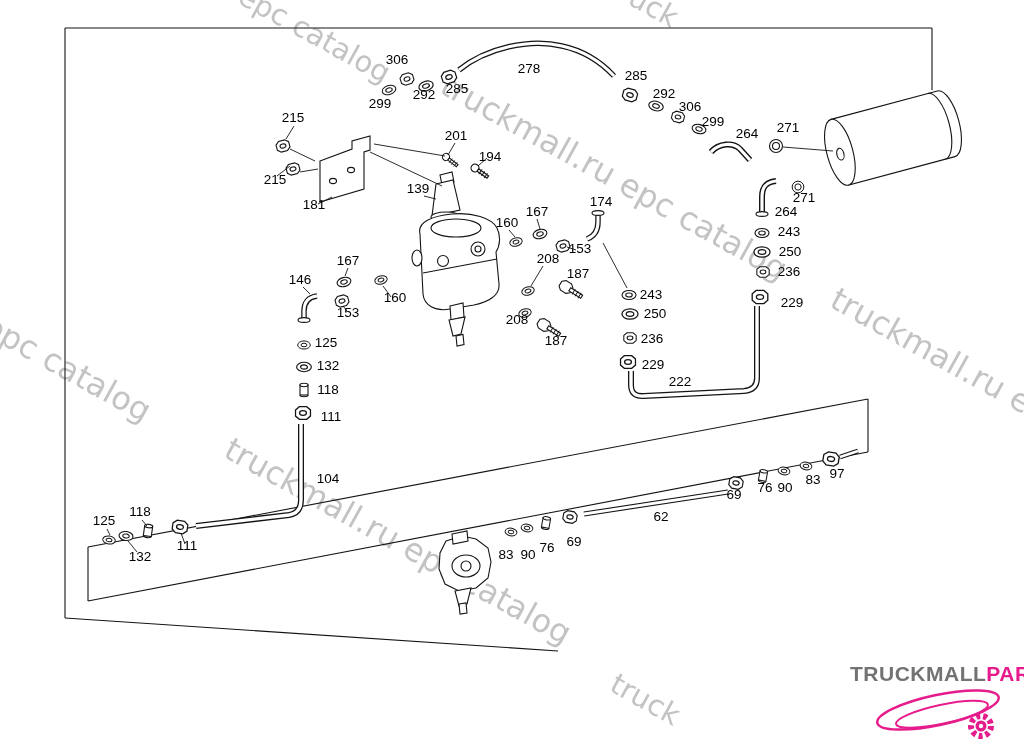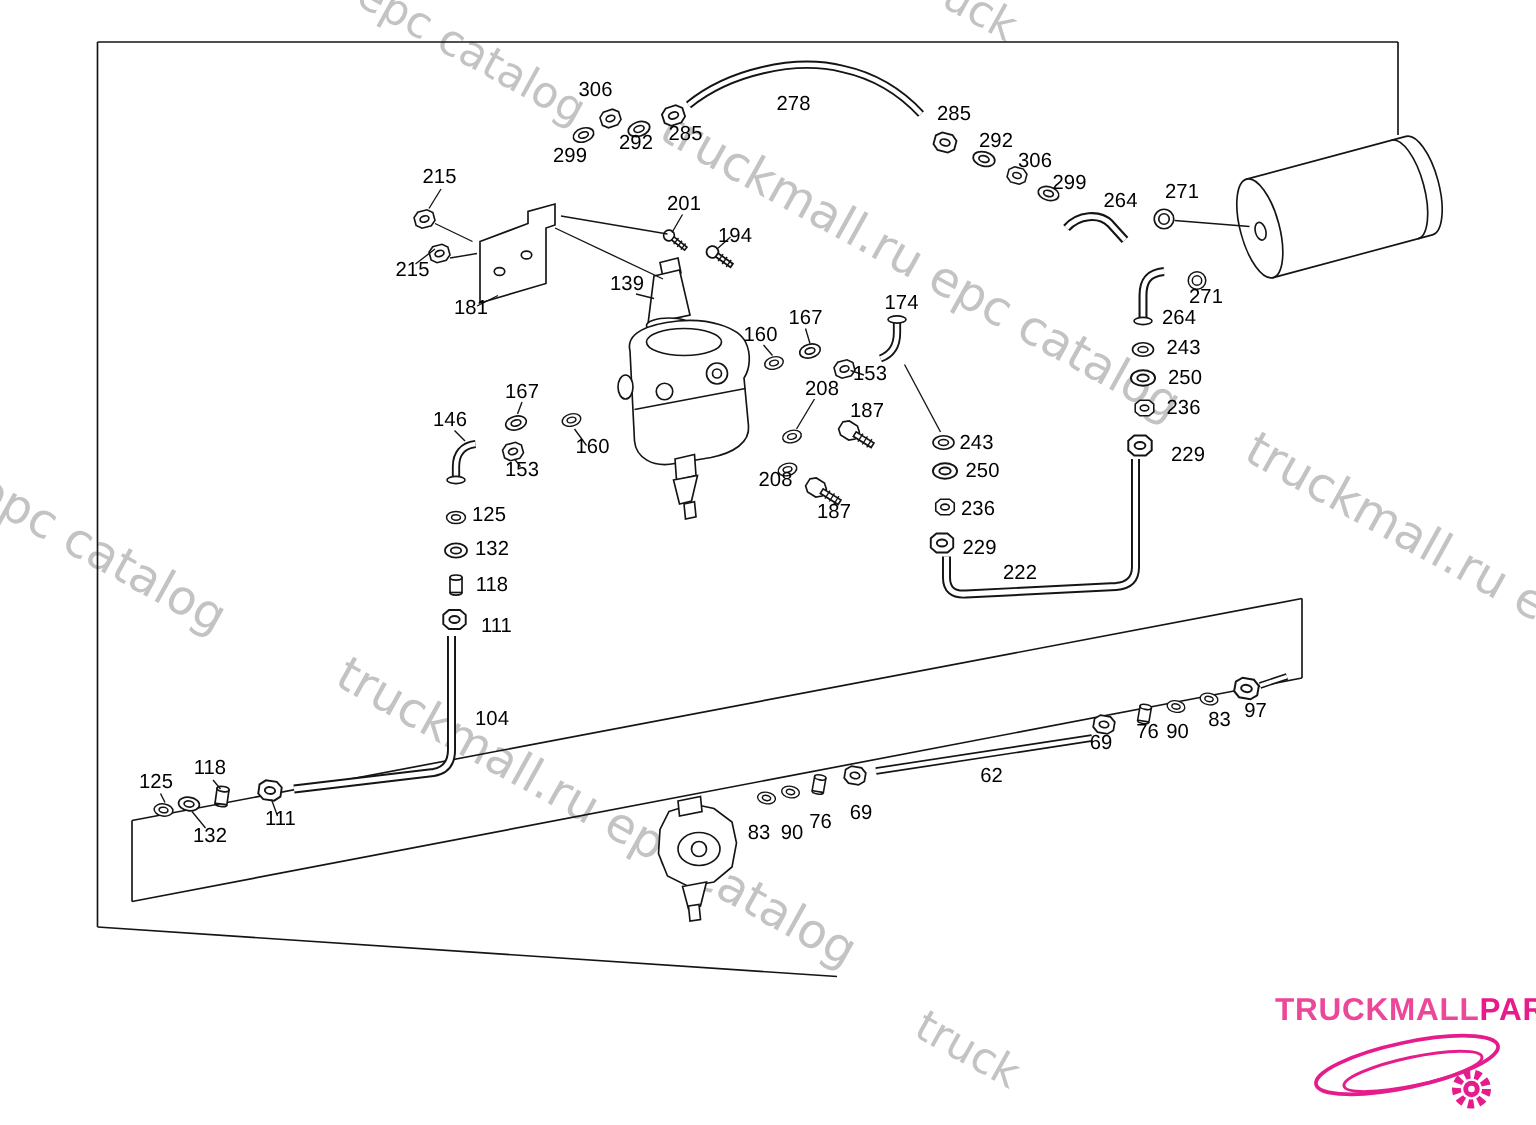--- a/index.html
+++ b/index.html
@@ -399,21 +399,21 @@
         <text x="661" y="521" class="lbl" text-anchor="middle">62</text>
         <text x="734" y="499" class="lbl" text-anchor="middle">69</text>
         <text x="765" y="492" class="lbl" text-anchor="middle">76</text>
         <text x="785" y="492" class="lbl" text-anchor="middle">90</text>
         <text x="813" y="484" class="lbl" text-anchor="middle">83</text>
         <text x="837" y="478" class="lbl" text-anchor="middle">97</text>
       </g>
 </svg>
 
 <div class="logo">
-  <div class="logo-text"><span style="color: #ec4899;">TRUCKMALL</span><span style="color: rgb(230, 28, 140);">PARTS</span></div>
+  <div class="logo-text"><span style="color: #737373;">TRUCKMALL</span><span style="color: rgb(230, 28, 140);">PARTS</span></div>
   <svg class="logo-swoosh" width="170" height="66" viewBox="0 0 170 66">
     <g transform="translate(84,28) rotate(-12)">
       <ellipse class="sw" cx="0" cy="0" rx="62" ry="15" fill="none" stroke-width="2.5" stroke="#e61c8c"></ellipse>
       <ellipse class="sw" cx="3" cy="5" rx="47" ry="9.5" fill="none" stroke-width="2" stroke="#e61c8c"></ellipse>
     </g>
     <g transform="translate(127,44)">
       <circle class="sw" r="10" fill="none" stroke-width="6" stroke-dasharray="4 3" stroke="#e61c8c"></circle>
       <circle class="swf" r="5.5" fill="#e61c8c"></circle>
       <circle r="2.2" fill="#ffffff"></circle>
     </g>

